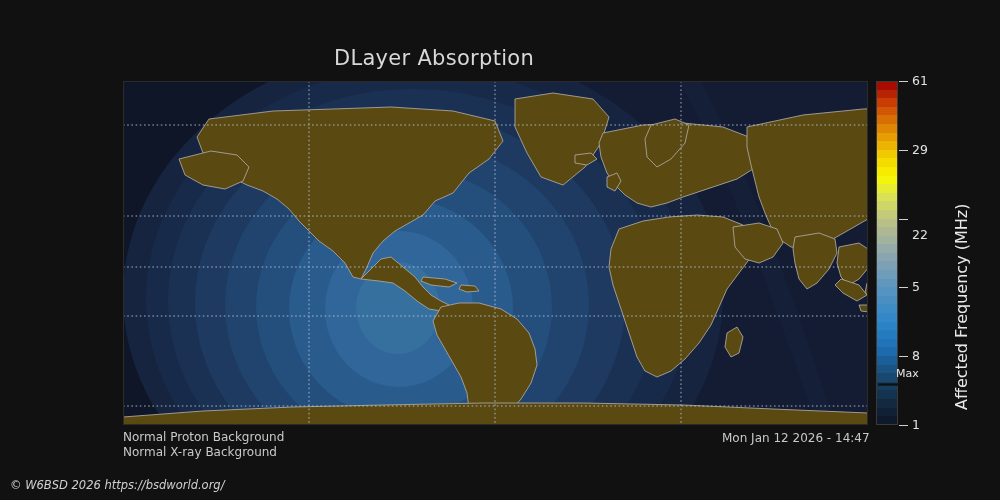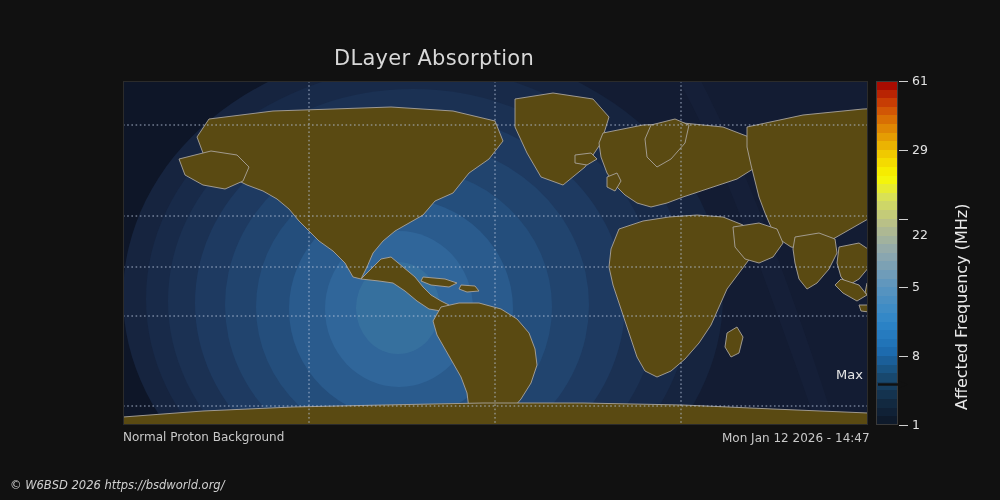--- a/index.html
+++ b/index.html
@@ -18,21 +18,21 @@
   .cbseg{width:100%;}
   #cbar-border{position:absolute;left:876px;top:81px;width:22px;height:344px;box-sizing:border-box;border:1px solid #3a3a3a;pointer-events:none;}
 
   .tick{position:absolute;left:899px;width:9px;height:1px;background:#cfcfcf;}
   .ticklabel{position:absolute;left:912px;color:#e2e2e2;font-size:12.5px;transform:translateY(-8px);}
 
   #cb-axis-label{
     position:absolute;left:0;top:0;color:#e8e8e8;font-size:16px;
     transform-origin:left top;white-space:nowrap;
   }
-  #maxtext{position:absolute;left:836px;top:367px;color:#e6e6e6;font-size:13px;letter-spacing:0px;}
+  #maxtext{position:absolute;left:896px;top:367px;color:#e6e6e6;font-size:11px;letter-spacing:0px;}
   #maxarrow{position:absolute;left:878px;top:380px;width:30px;height:9px;}
 
   .footnote{position:absolute;color:#c9c9c9;font-size:12px;}
   #fn-proton{left:123px;top:430px;}
   #fn-xray{left:123px;top:445px;}
   #fn-date{left:722px;top:431px;text-align:right;}
   #credit{position:absolute;left:10px;top:478px;color:#d0d0d0;font-size:11.5px;font-style:italic;}
 </style>
 </head>
 <body>
@@ -211,16 +211,17 @@
       <div class="ticklabel" style="top: 287.4px;">5</div>
       <div class="tick" style="top: 356.2px;"></div>
       <div class="ticklabel" style="top: 356.2px;">8</div>
       <div class="tick" style="top: 425px;"></div>
       <div class="ticklabel" style="top: 425px;">1</div>
     </div>
 
   <div id="cb-axis-label" style="left: 952px; top: 410px; transform: rotate(-90deg);">Affected Frequency (MHz)</div>
 
   <div class="footnote" id="fn-proton">Normal Proton Background</div>
+  <div class="footnote" id="fn-xray">Normal X-ray Background</div>
   <div class="footnote" id="fn-date">Mon Jan 12 2026 - 14:47</div>
   <div id="credit">© W6BSD 2026 https://bsdworld.org/</div>
 
 </div>
 
 </body></html>

